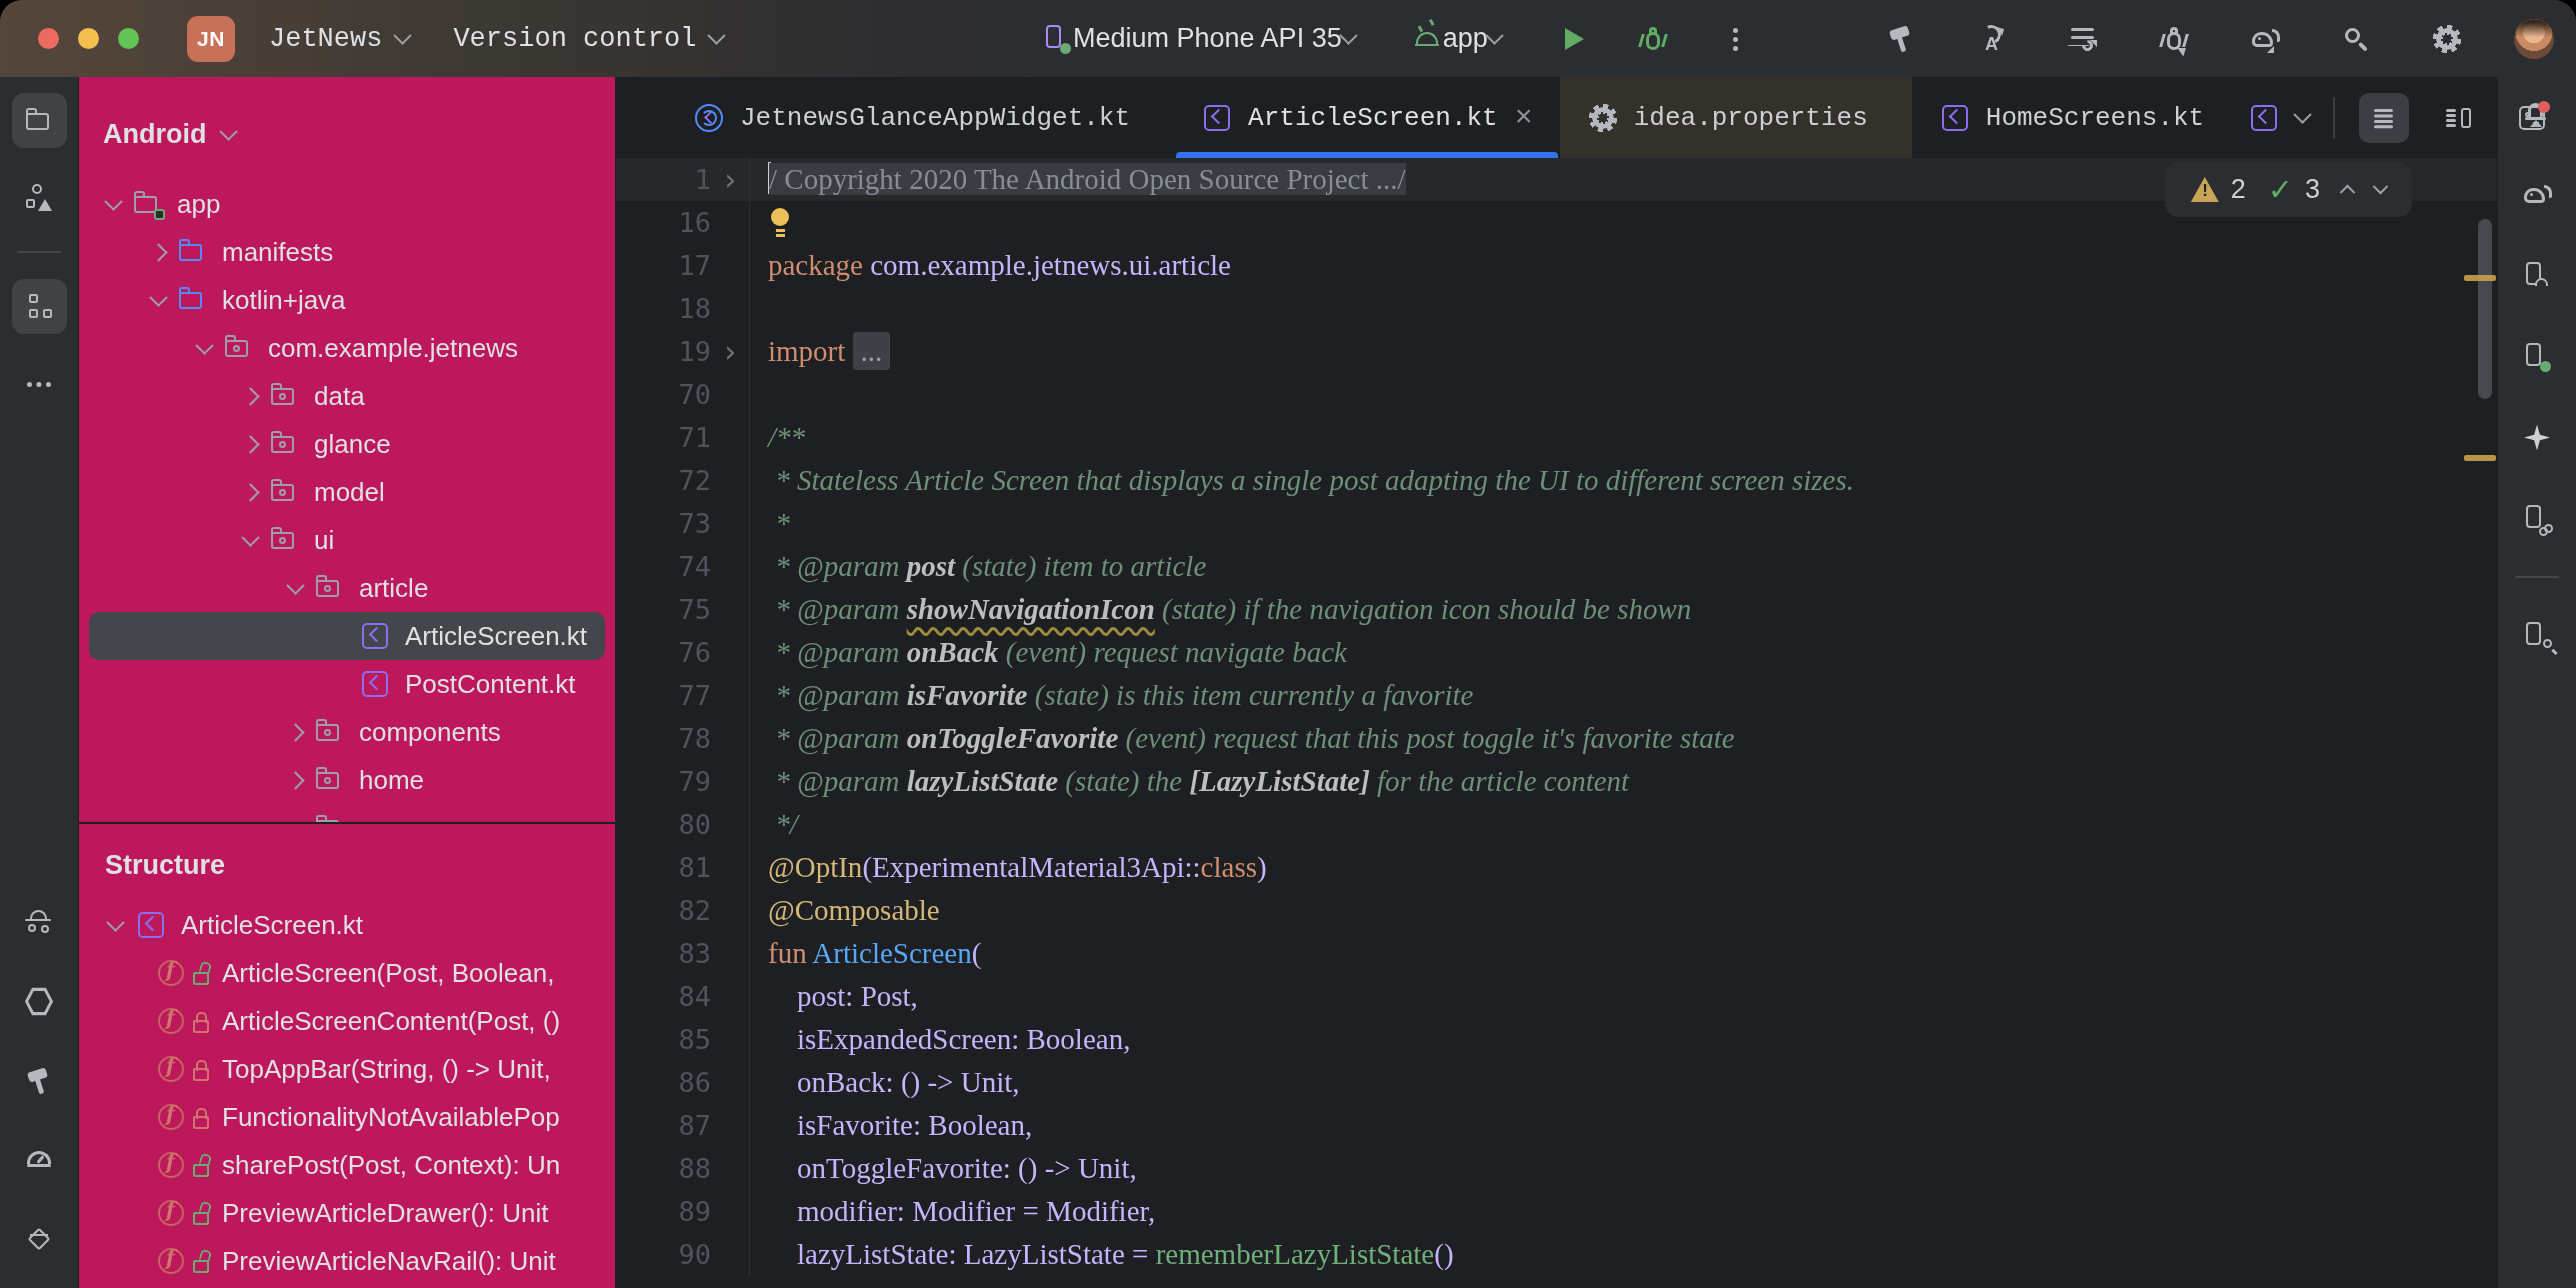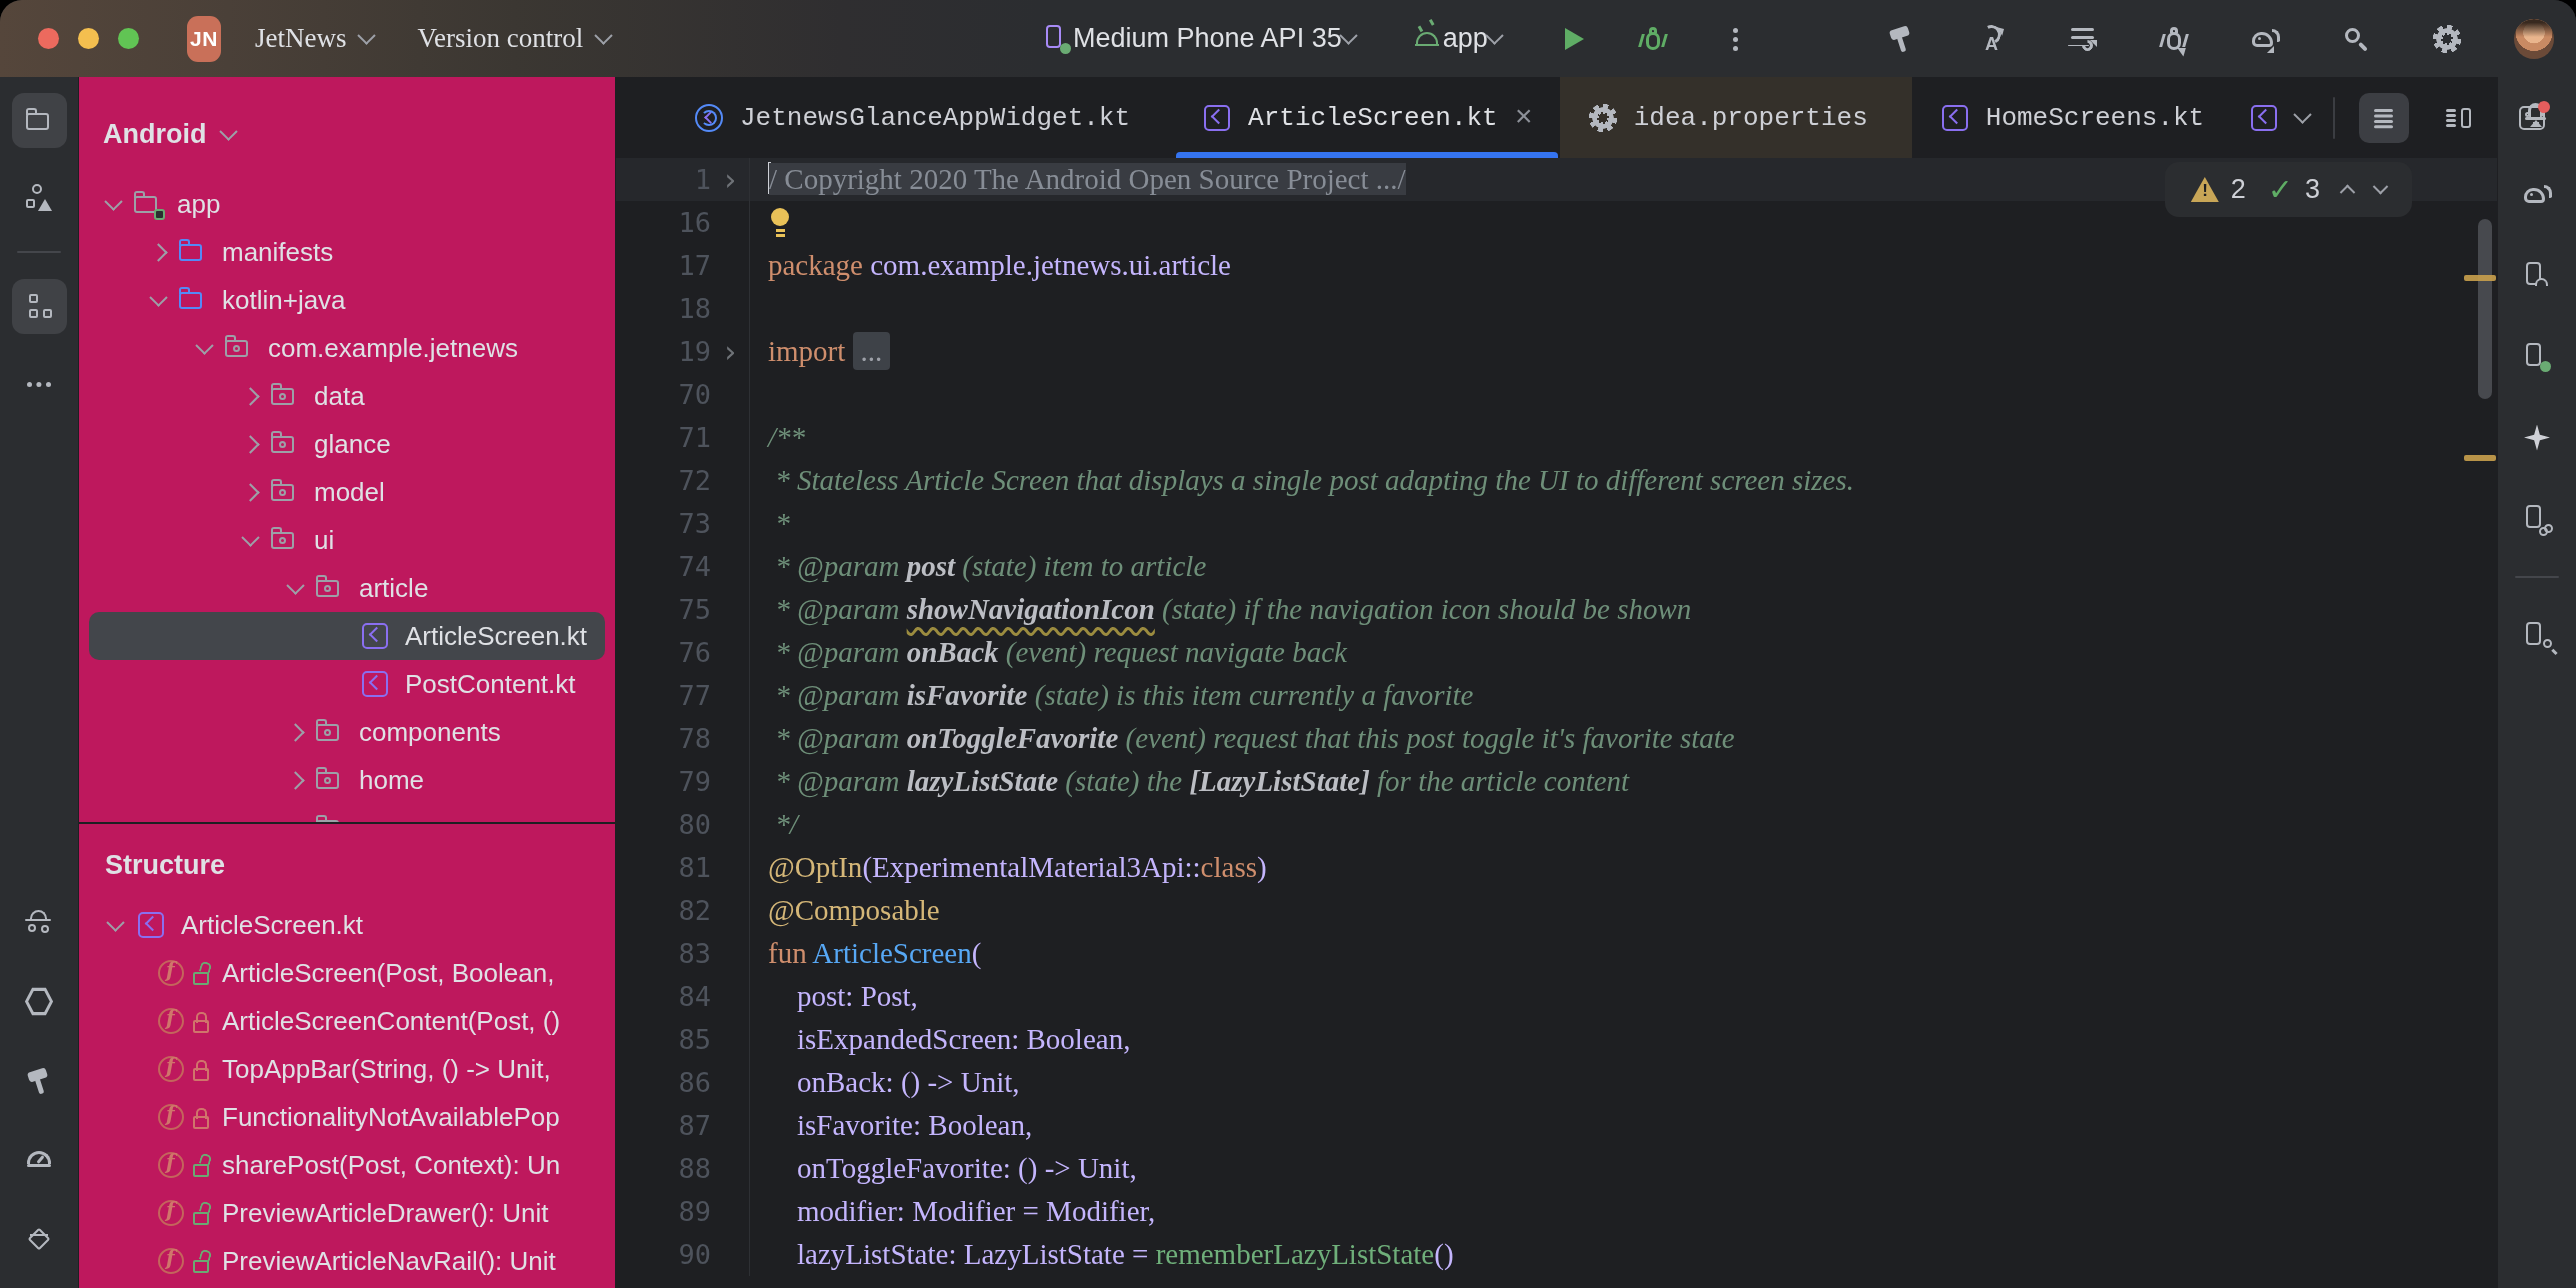--- a/index.html
+++ b/index.html
@@ -5,24 +5,24 @@
   html,body{margin:0;padding:0;background:#000;width:2576px;height:1288px;overflow:hidden;
     font-family:"Liberation Sans",sans-serif;-webkit-font-smoothing:antialiased;}
   .window{position:absolute;inset:0;border-radius:22px 22px 0 0;overflow:hidden;background:#1E1F22;}
 
   
   .titlebar{position:relative;height:77px;display:flex;align-items:center;
     background:linear-gradient(90deg,#55463b 0px,#4a4038 228px,#3b3732 515px,#2f2e30 842px,#2b2d30 1040px,#2b2d30 100%);}
   .traffic{display:flex;gap:19px;padding-left:38px;}
   .tl{width:21px;height:21px;border-radius:50%;display:inline-block;}
   .tl-red{background:#EC6A5E}.tl-yellow{background:#F4BF4F}.tl-green{background:#61C454}
-  .jn{width:34px;height:46px;border-radius:11px;background:#C97059;color:#fff;font-weight:700;
+  .jn{width:48px;height:46px;border-radius:11px;background:#C97059;color:#fff;font-weight:700;
     font-size:21px;display:flex;align-items:center;justify-content:center;margin-left:48px;letter-spacing:0.5px}
   .menu-btn{display:flex;align-items:center;gap:14px;background:none;border:none;color:#DFE1E5;
-    font-size:27px;font-family:Liberation Serif, serif;margin-left:24px;padding:6px 10px;}
+    font-size:27px;font-family:Liberation Mono, monospace;margin-left:24px;padding:6px 10px;}
   .menu-btn .lbl{white-space:nowrap}
   .chev{width:11px;height:11px;border-right:2.5px solid #9DA0A8;border-bottom:2.5px solid #9DA0A8;
     display:inline-block;flex-shrink:0}
   .chev-down{transform:rotate(45deg) translate(-2px,-2px)}
   .chev-right{transform:rotate(-45deg)}
   .chev-none{visibility:hidden}
   .center-group{position:absolute;left:1035px;top:0;height:77px;display:flex;align-items:center;gap:44px;}
   .run-widget{display:flex;align-items:center;color:#DFE1E5;font-size:27px;background:none;border:none;font-family:inherit;white-space:nowrap}
   .run-icons{display:flex;align-items:center;gap:42px;}
   .right-group{position:absolute;right:107px;top:0;height:77px;display:flex;align-items:center;gap:47px;}

